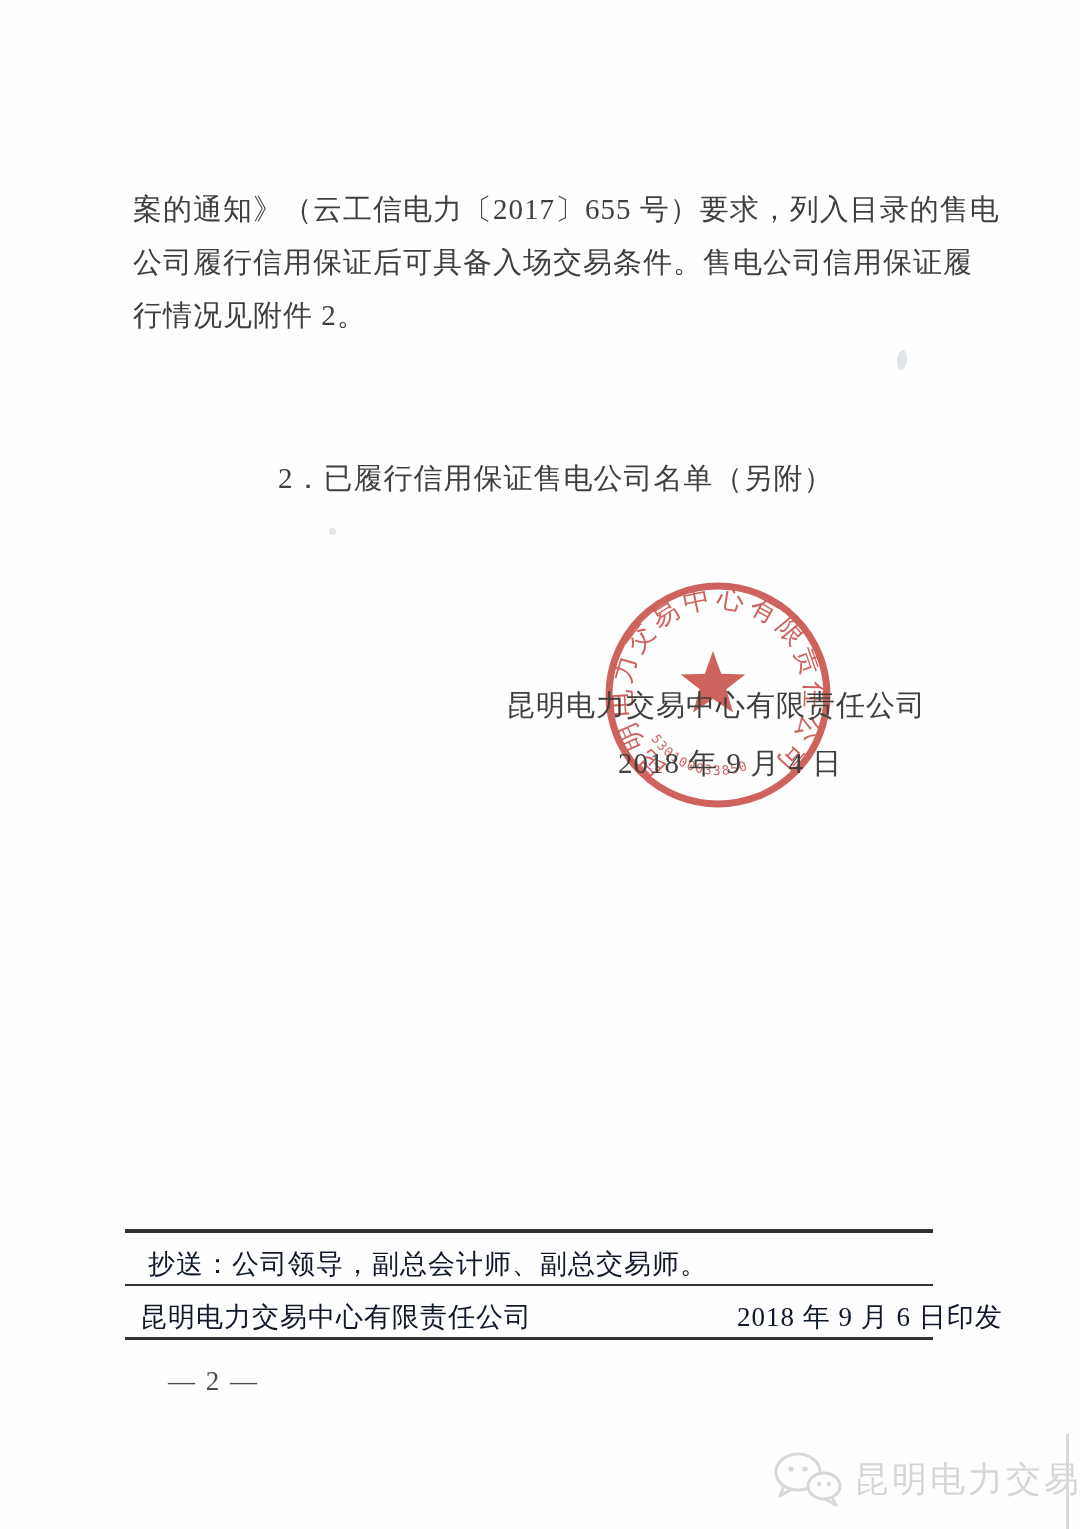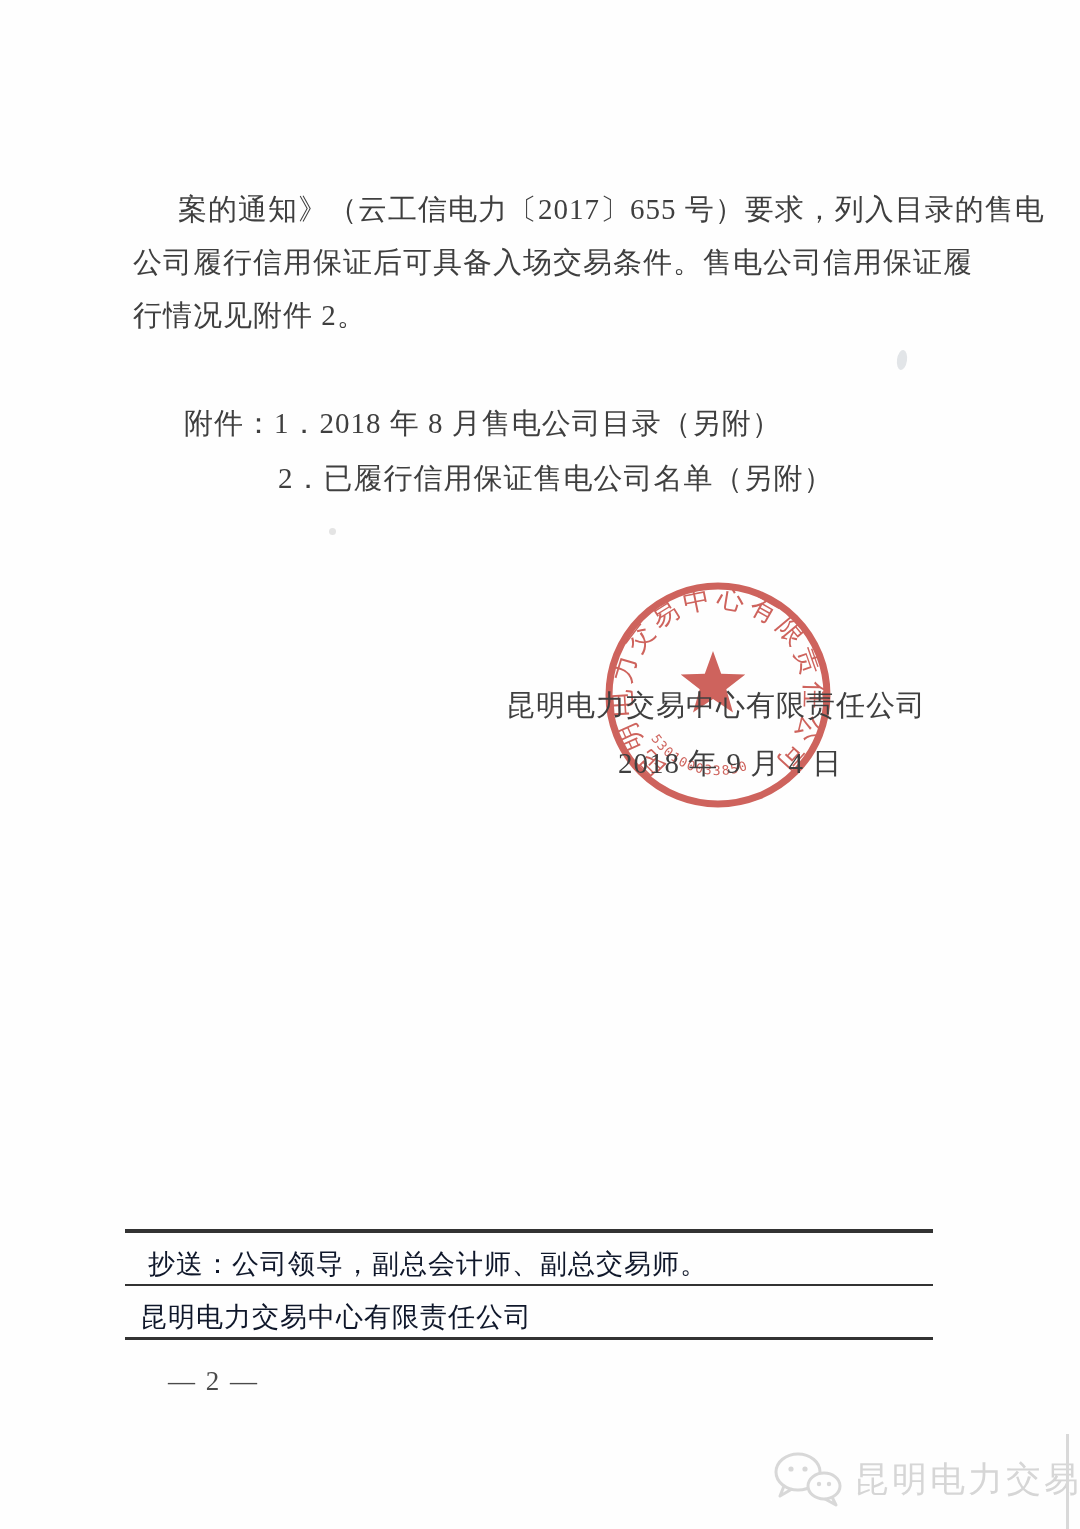--- a/index.html
+++ b/index.html
@@ -26,27 +26,24 @@
     font-size:35px; color:#d6d6d6; letter-spacing:3px; white-space:nowrap;
   }
   .vline { position:absolute; left:1066px; top:1434px; width:3px; height:95px; background:#d9d9d9; }
   .artifact { position:absolute; border-radius:50%; }
 </style>
 </head>
 <body>
 
 <div class="page">
 
-  <div class="txt body-line" style="left:133px; top:190px;margin-left:45px;">案的通知》（云工信电力〔2017〕655 号）要求，列入目录的售电</div>
+  <div class="txt body-line" style="left:133px; top:190px;">案的通知》（云工信电力〔2017〕655 号）要求，列入目录的售电</div>
   <div class="txt body-line" style="left:133px; top:243px;">公司履行信用保证后可具备入场交易条件。售电公司信用保证履</div>
   <div class="txt body-line" style="left:133px; top:296px;text-align:right;">行情况见附件 2。</div>
 
-  <div class="txt attach-line" style="left:184px; top:404px;">
-    <span>附件：</span><span>1．2018 年 8 月售电公司目录（另附）</span>
-  </div>
   <div class="txt attach-line" style="left:278px; top:459px;">2．已履行信用保证售电公司名单（另附）</div>
 
   <div class="seal-wrap">
     <svg width="236" height="236" viewBox="0 0 236 236">
       <defs>
         <path id="ringPath" d="M 67.5 190.1 A 88 88 0 1 1 168.5 190.1" fill="none"></path>
         <path id="serialPath" d="M 48.7 158 A 80 80 0 0 0 187.3 158" fill="none"></path>
       </defs>
       <circle cx="118" cy="118" r="109" fill="none" stroke="#c4423a" stroke-width="7"></circle>
       <polygon points="113,74 121.2,96.7 145.3,97.5 126.3,112.3 133,135.5 113,122 93,135.5 99.7,112.3 80.7,97.5 104.8,96.7" fill="#c4423a"></polygon>
@@ -59,20 +56,21 @@
     </svg>
   </div>
 
   <div class="txt sig-line" style="left:506px; top:686px;">昆明电力交易中心有限责任公司</div>
   <div class="txt sig-line" style="left:618px; top:744px;">2018 年 9 月 4 日</div>
 
   <div class="rule" style="left:125px; top:1229px; width:808px; height:4px;"></div>
   <div class="txt footer-line" style="left:148px; top:1246px;">抄送：公司领导，副总会计师、副总交易师。</div>
   <div class="rule" style="left:125px; top:1284px; width:808px; height:2px;"></div>
   <div class="txt footer-line" style="left:140px; top:1299px;">昆明电力交易中心有限责任公司</div>
+  <div class="txt footer-line" style="left:737px; top:1299px;">2018 年 9 月 6 日印发</div>
   <div class="rule" style="left:125px; top:1337px; width:808px; height:3px;"></div>
 
   <div class="txt page-num" style="left:168px; top:1366px;">— 2 —</div>
 
   <div class="artifact" style="left:897px; top:350px; width:10px; height:20px; background:#e2e5e8; transform:rotate(8deg);"></div>
   <div class="artifact" style="left:329px; top:528px; width:7px; height:7px; background:#e4e4e4;"></div>
 
   <div class="watermark">
     <svg width="72" height="62" viewBox="0 0 72 62">
       <ellipse cx="26" cy="24" rx="22" ry="18" fill="none" stroke="#d8d8d8" stroke-width="3"></ellipse>

